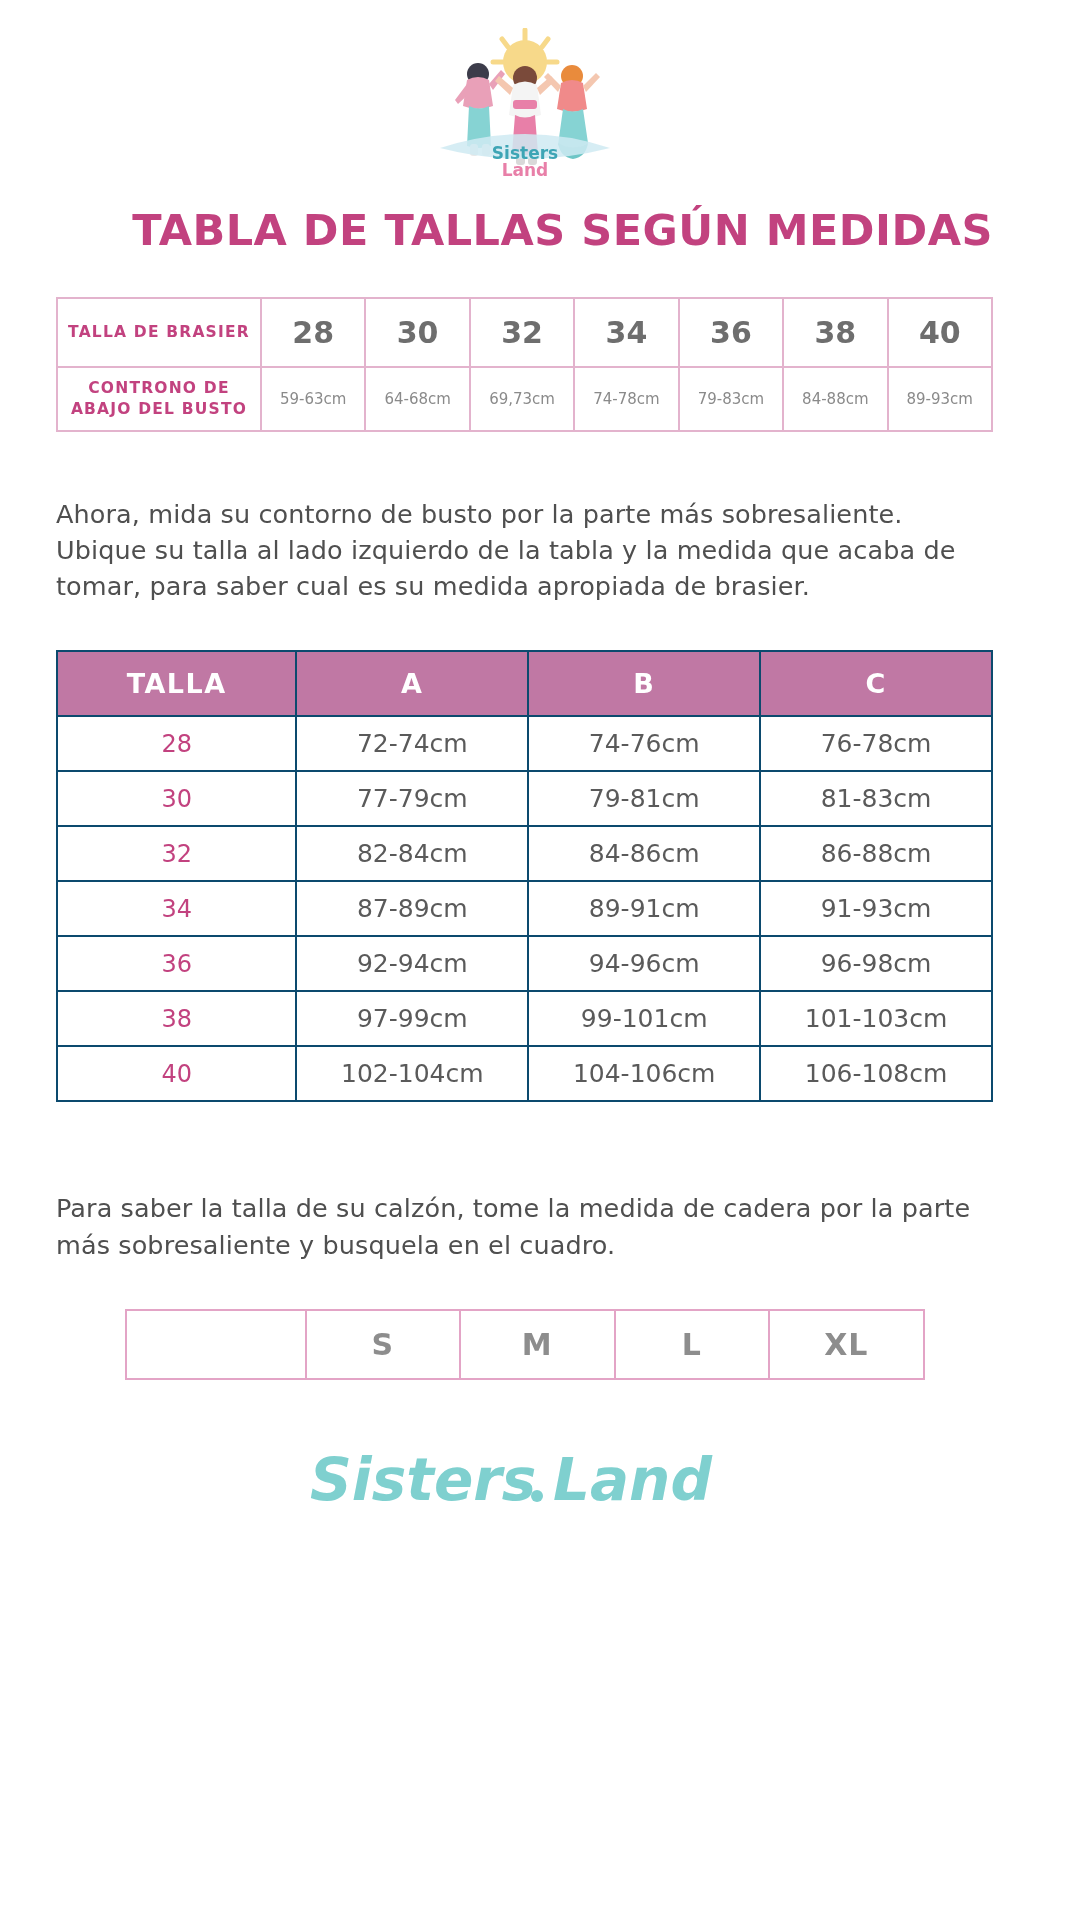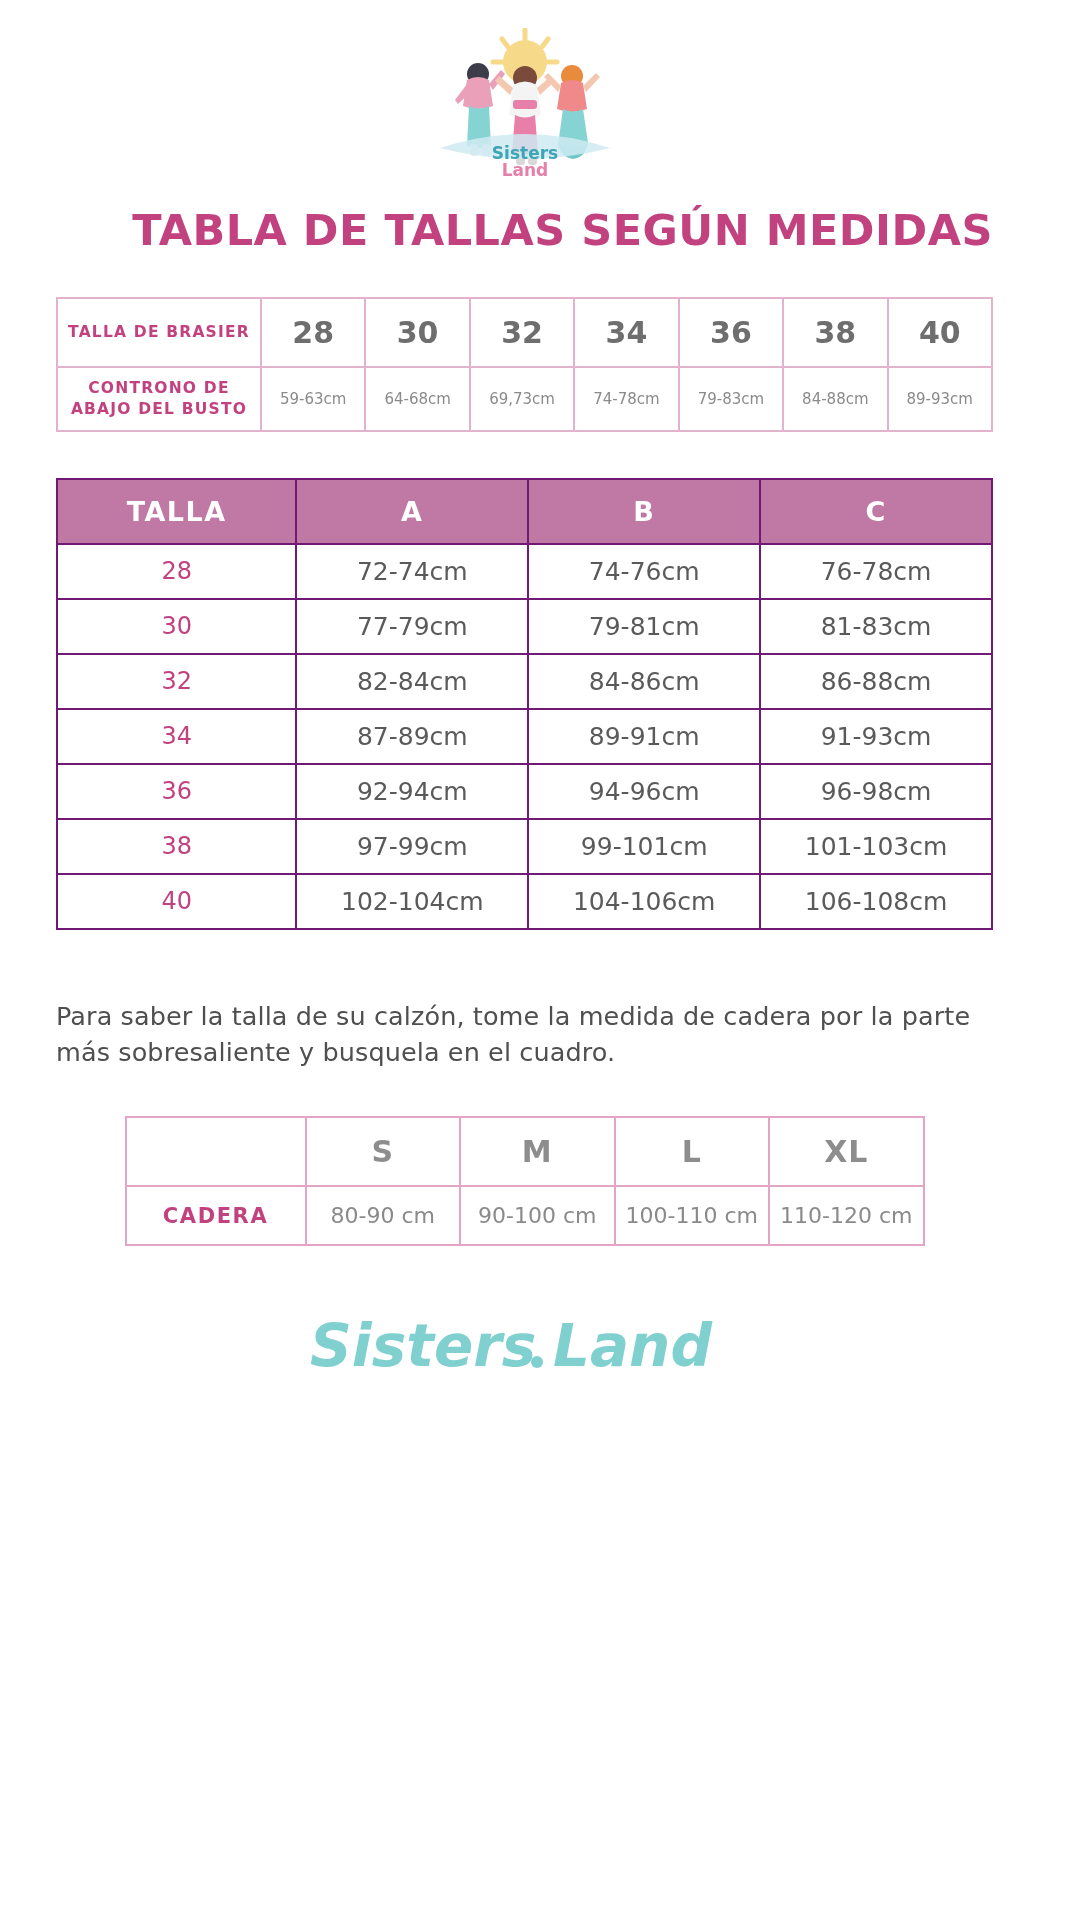--- a/index.html
+++ b/index.html
@@ -47,21 +47,21 @@
   .para {
     font-family: "DejaVu Sans", sans-serif;
     font-size: 25.5px;
     line-height: 1.42;
     color: #4f4f4f;
     letter-spacing: 0.1px;
     margin: 0;
   }
   .para-1 { margin-top: 62px; }
   .para-2 { margin-top: 64px; }
-  .para-3 { margin-top: 68px; }
+  .para-3 { margin-top: 88px; }
 
   
   .table1-wrap { margin-top: 42px; }
   table {
     border-collapse: collapse;
     width: 100%;
     table-layout: fixed;
   }
   .t1 {
     border: 2px solid #e3b3cd;
@@ -93,21 +93,21 @@
     color: #8a8a8a;
     font-weight: normal;
   }
 
   
   .table2-wrap { margin-top: 46px; }
   .t2 {
     border: 2px solid #c98cae;
   }
   .t2 th, .t2 td {
-    border: 2px solid #701a75;
+    border: 2px solid #0c4a6e;
     text-align: center;
     vertical-align: middle;
   }
   .t2 thead th {
     background: #c078a4;
     color: #ffffff;
     font-size: 27px;
     font-weight: bold;
     letter-spacing: 1.5px;
     padding: 16px 0;
@@ -247,20 +247,21 @@
           <td class="meas">69,73cm</td>
           <td class="meas">74-78cm</td>
           <td class="meas">79-83cm</td>
           <td class="meas">84-88cm</td>
           <td class="meas">89-93cm</td>
         </tr>
       </tbody>
     </table>
   </div>
 
+  <p class="para para-2">Ahora, mida su contorno de busto por la parte más sobresaliente. Ubique su talla al lado izquierdo de la tabla y la medida que acaba de tomar, para saber cual es su medida apropiada de brasier.</p>
 
   <div class="table2-wrap">
     <table class="t2">
       <colgroup>
         <col class="c1">
           <col>
           <col>
           <col>
       </colgroup>
       <thead>
@@ -329,27 +330,20 @@
           <col>
           <col>
       </colgroup>
       <tbody>
         <tr>
           <td class="blank"></td>
           <td class="hdr">S</td>
           <td class="hdr">M</td>
           <td class="hdr">L</td>
           <td class="hdr">XL</td>
-        </tr>
-        <tr>
-          <td class="rowlabel">CADERA</td>
-          <td class="val">80-90 cm</td>
-          <td class="val">90-100 cm</td>
-          <td class="val">100-110 cm</td>
-          <td class="val">110-120 cm</td>
         </tr>
       </tbody>
     </table>
   </div>
 
   <div class="footer-brand">
     <svg class="footer-svg" width="440" height="90" viewBox="0 0 440 90">
       <text x="5" y="62" font-family="'DejaVu Sans', sans-serif" font-size="58" font-weight="bold" font-style="italic" fill="#7fd0cf">Sisters</text>
       <circle cx="232" cy="58" r="6" fill="#7fd0cf"></circle>
       <text x="248" y="62" font-family="'DejaVu Sans', sans-serif" font-size="58" font-weight="bold" font-style="italic" fill="#7fd0cf">Land</text>

